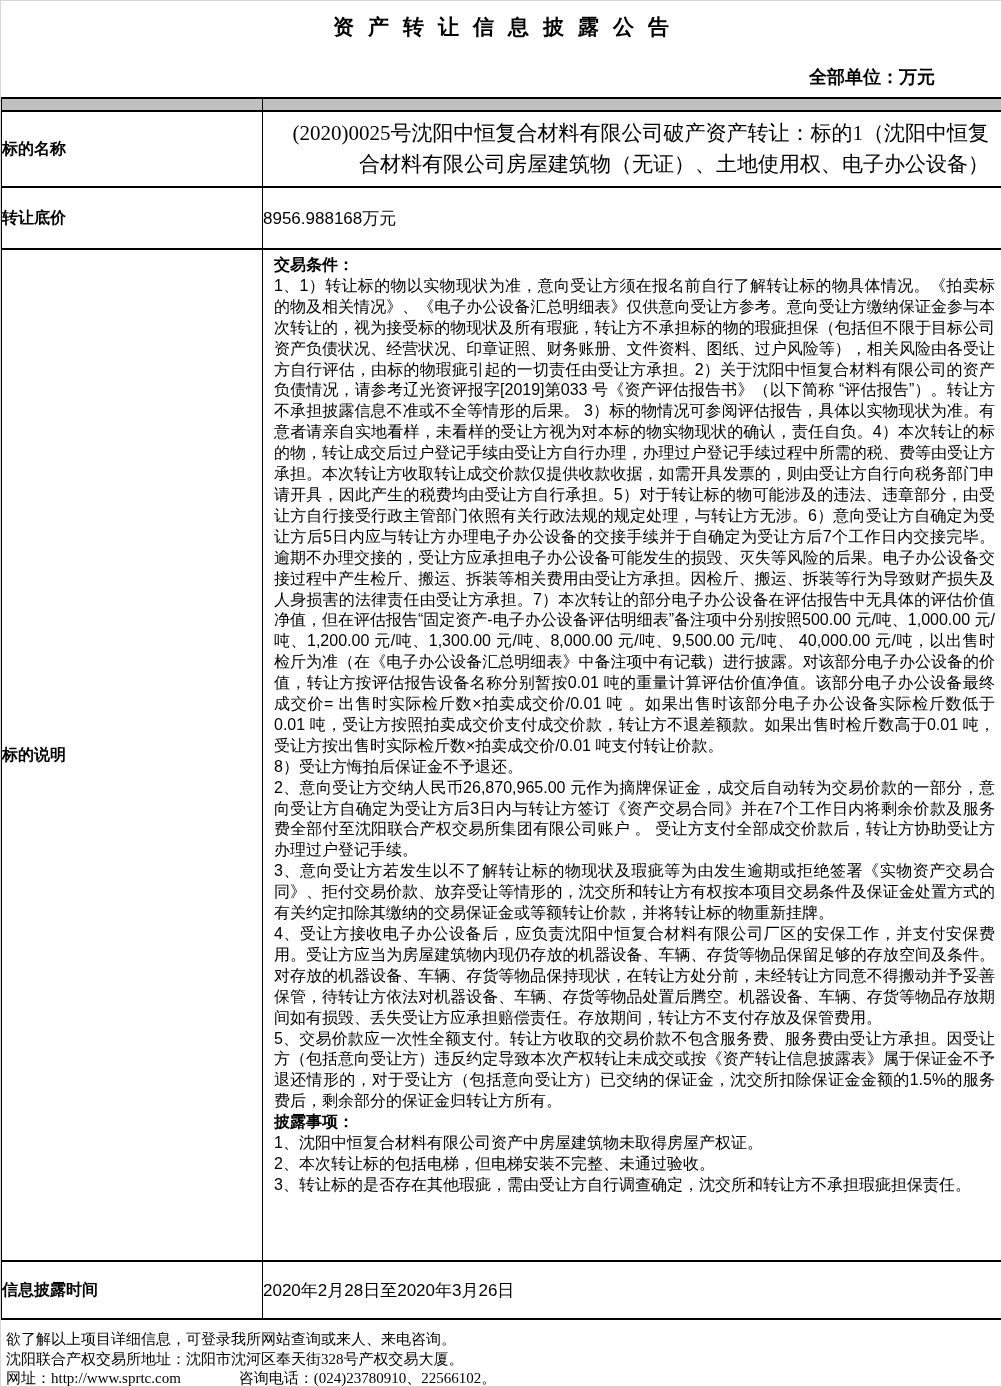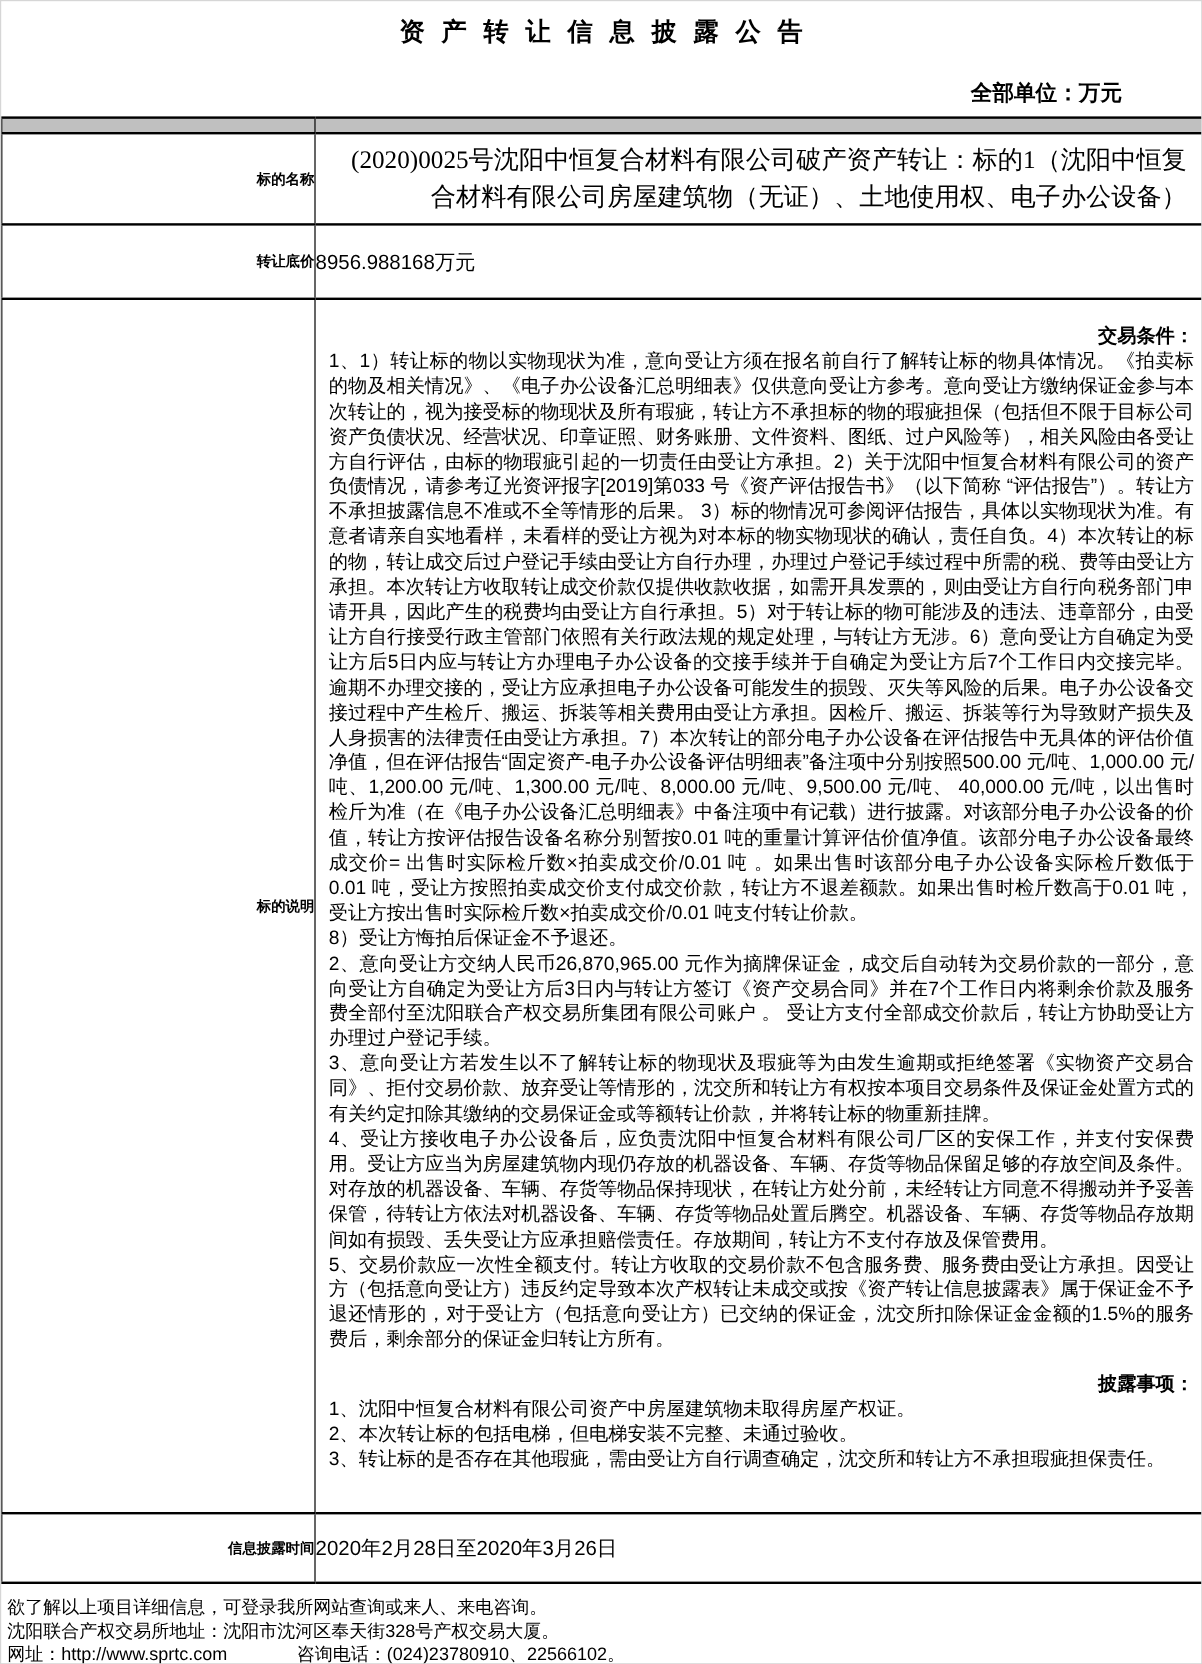--- a/index.html
+++ b/index.html
@@ -37,23 +37,23 @@
     border-top: 2px solid #000;
     border-bottom: 2px solid #000;
     border-left: 1px solid #000;
     border-right: 1px solid #000;
     vertical-align: middle;
   }
   col.c1 { width: 261px; }
   col.c2 { width: 741px; }
   tr.gray-bar td { height: 13px; background: #c0c0c0; }
   td.label-cell {
-    text-align: right;
+    text-align: left;
     font-weight: bold;
-    font-size: 12px;
+    font-size: 16px;
   }
   td.name-value {
     height: 72px;
     padding: 6px 14px 6px 12px;
     font-size: 21px;
     line-height: 31px;
     text-align: right;
     font-family: Liberation Serif, serif;
   }
   td.center-value {
@@ -64,25 +64,26 @@
   td.date-value { height: 58px; }
   td.explain-cell { vertical-align: top; padding: 5px 8px 0 11px; }
   .explain-box {
     height: 1005px;
     overflow: hidden;
     font-size: 16px;
     line-height: 20.9px;
     text-align: justify;
   }
   .explain-box p { margin: 0; }
-  .explain-box p.hd { font-weight: bold; text-align: right; margin-top: 16px; }
+  .explain-box p.hd { font-weight: bold; text-align: left; }
   .footer {
     margin: 10px 0 0 5px;
     font-size: 15px;
     line-height: 19.5px;
+    font-family: Liberation Serif, serif;
   }
   .footer .w-gap { display: inline-block; width: 58px; }
 </style>
 </head>
 <body>
 
 <div class="page">
 
   <div class="doc-title">资产转让信息披露公告</div>
 

